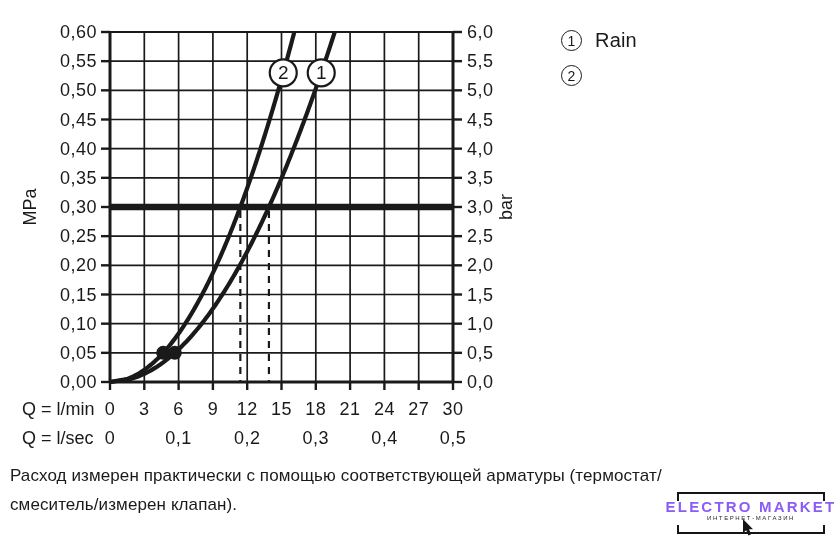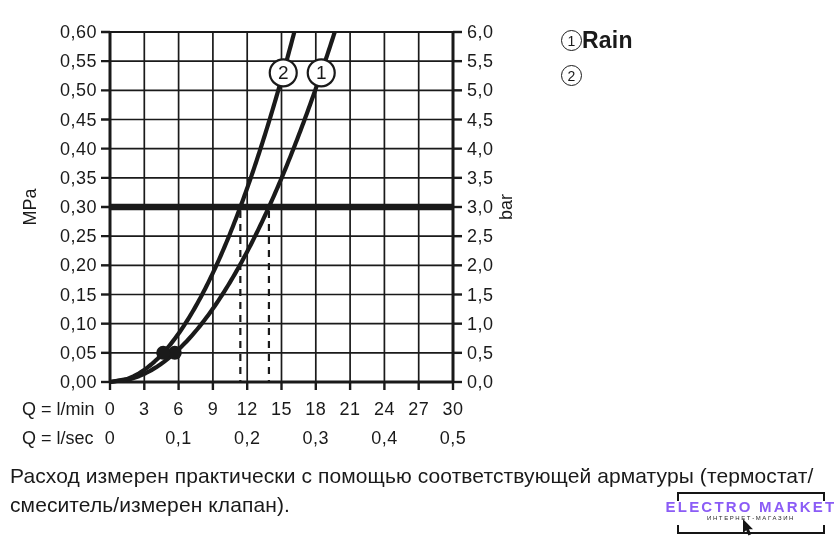--- a/index.html
+++ b/index.html
@@ -1,28 +1,28 @@
 <!DOCTYPE html>
 <html><head>
 <meta charset="utf-8">
 <style>
   html,body{margin:0;padding:0;background:#fff;}
   .page{position:relative;width:840px;height:547px;background:#fff;overflow:hidden;
-        font-family:"Liberation Sans",sans-serif;color:#1a1a1a;border-radius:32px;}
+        font-family:"Liberation Sans",sans-serif;color:#1a1a1a;}
   #chart{position:absolute;left:0;top:0;}
   svg text{font-family:"Liberation Sans",sans-serif;fill:#1a1a1a;}
 
   .legend{position:absolute;left:561px;top:28px;}
   .legend-row{display:flex;align-items:center;height:25px;margin-bottom:10px;}
   .circle-num{display:inline-flex;align-items:center;justify-content:center;
       width:21px;height:21px;border:1.6px solid #1a1a1a;border-radius:50%;
       font-size:14px;line-height:1;box-sizing:border-box;}
-  .legend-label{font-size:23px;letter-spacing:0.2px;font-weight:bold;}
-
-  .caption{position:absolute;left:10px;top:462px;font-size:21px;line-height:28.5px;
+  .legend-label{margin-left:13px;font-size:20px;letter-spacing:0.2px;}
+
+  .caption{position:absolute;left:10px;top:462px;font-size:17px;line-height:28.5px;
       letter-spacing:0.1px;width:810px;}
 
   .watermark{position:absolute;left:662px;top:486px;width:178px;height:56px;
       background:rgba(255,255,255,0.55);}
   .wm-bracket{position:absolute;left:15px;right:15px;height:7px;}
   .wm-top{top:6px;border-top:2px solid #151515;border-left:2px solid #151515;border-right:2px solid #151515;}
   .wm-bottom{bottom:8px;border-bottom:2px solid #151515;border-left:2px solid #151515;border-right:2px solid #151515;}
   .wm-title{position:absolute;left:0;right:0;top:12px;text-align:center;
       font-size:15px;font-weight:bold;letter-spacing:2.2px;white-space:nowrap;color:#8b5cf6;}
   .wm-sub{position:absolute;left:0;right:0;top:29px;text-align:center;

